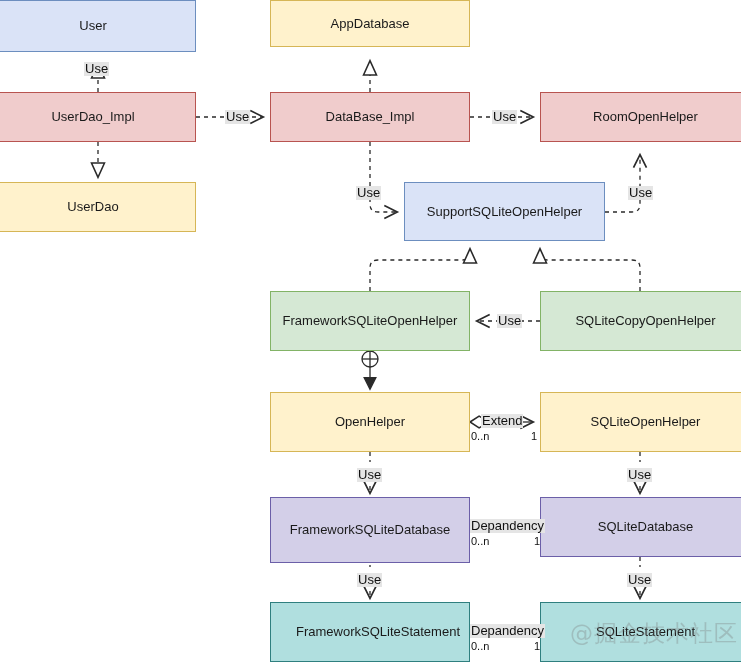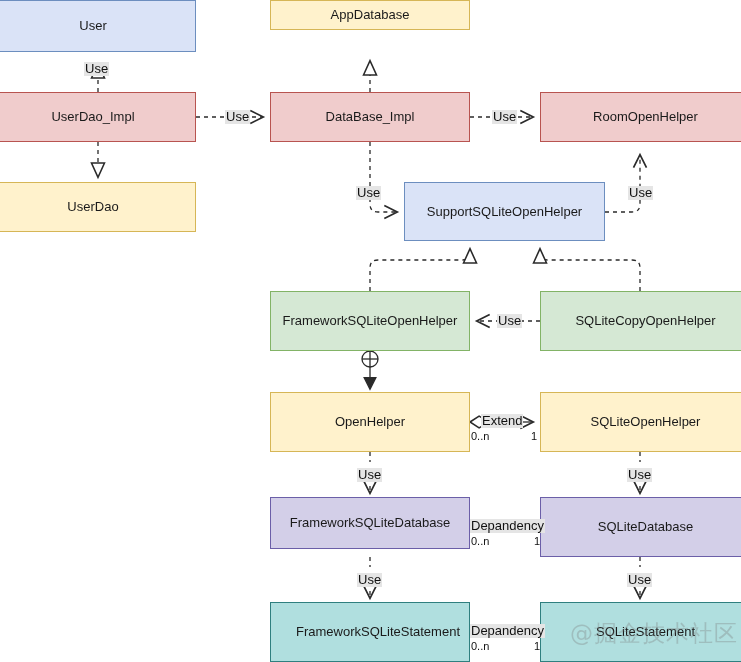--- a/index.html
+++ b/index.html
@@ -146,31 +146,31 @@
       <path d="M640,557 L640,567" stroke-dasharray="4,4"></path>
       <path d="M640,583 L640,597" stroke-dasharray="4,4" marker-end="url(#openArrow)"></path>
 
       <path d="M470,632 L466,632" marker-end="url(#tinyArrow)"></path>
       <path d="M536,632 L540,632" marker-end="url(#tinyArrow)"></path>
     </g>
   </svg>
 
   <div id="nodes-layer">
       <div class="uml-box" style="left: -10px; top: 0px; width: 206px; height: 52px; background: rgb(218, 227, 247); border-color: rgb(108, 142, 191);">User</div>
-      <div class="uml-box" style="left: 270px; top: 0px; width: 200px; height: 30px; background: rgb(255, 242, 204); border-color: rgb(214, 182, 86);">AppDatabase</div>
+      <div class="uml-box" style="left: 270px; top: 0px; width: 200px; height: 47px; background: rgb(255, 242, 204); border-color: rgb(214, 182, 86);">AppDatabase</div>
       <div class="uml-box" style="left: -10px; top: 92px; width: 206px; height: 50px; background: rgb(240, 204, 204); border-color: rgb(184, 84, 80);">UserDao_Impl</div>
       <div class="uml-box" style="left: 270px; top: 92px; width: 200px; height: 50px; background: rgb(240, 204, 204); border-color: rgb(184, 84, 80);">DataBase_Impl</div>
       <div class="uml-box" style="left: 540px; top: 92px; width: 211px; height: 50px; background: rgb(240, 204, 204); border-color: rgb(184, 84, 80);">RoomOpenHelper</div>
       <div class="uml-box" style="left: -10px; top: 182px; width: 206px; height: 50px; background: rgb(255, 242, 204); border-color: rgb(214, 182, 86);">UserDao</div>
       <div class="uml-box" style="left: 404px; top: 182px; width: 201px; height: 59px; background: rgb(218, 227, 247); border-color: rgb(108, 142, 191);">SupportSQLiteOpenHelper</div>
       <div class="uml-box" style="left: 270px; top: 291px; width: 200px; height: 60px; background: rgb(213, 232, 212); border-color: rgb(130, 179, 102);">FrameworkSQLiteOpenHelper</div>
       <div class="uml-box" style="left: 540px; top: 291px; width: 211px; height: 60px; background: rgb(213, 232, 212); border-color: rgb(130, 179, 102);">SQLiteCopyOpenHelper</div>
       <div class="uml-box" style="left: 270px; top: 392px; width: 200px; height: 60px; background: rgb(255, 242, 204); border-color: rgb(214, 182, 86);">OpenHelper</div>
       <div class="uml-box" style="left: 540px; top: 392px; width: 211px; height: 60px; background: rgb(255, 242, 204); border-color: rgb(214, 182, 86);">SQLiteOpenHelper</div>
-      <div class="uml-box" style="left: 270px; top: 497px; width: 200px; height: 52px; background: rgb(211, 207, 232); border-color: rgb(107, 95, 168);">FrameworkSQLiteDatabase</div>
+      <div class="uml-box" style="left: 270px; top: 497px; width: 200px; height: 66px; background: rgb(211, 207, 232); border-color: rgb(107, 95, 168);">FrameworkSQLiteDatabase</div>
       <div class="uml-box" style="left: 540px; top: 497px; width: 211px; height: 60px; background: rgb(211, 207, 232); border-color: rgb(107, 95, 168);">SQLiteDatabase</div>
       <div class="uml-box" style="left: 270px; top: 602px; width: 200px; height: 60px; background: rgb(176, 223, 223); border-color: rgb(47, 127, 127); padding-left: 16px;">FrameworkSQLiteStatement</div>
       <div class="uml-box" style="left: 540px; top: 602px; width: 211px; height: 60px; background: rgb(176, 223, 223); border-color: rgb(47, 127, 127);">SQLiteStatement</div>
     </div>
   <div id="labels-layer">
       <div class="edge-label" style="left: 84px; top: 62px;">Use</div>
       <div class="edge-label" style="left: 225px; top: 110px;">Use</div>
       <div class="edge-label" style="left: 492px; top: 110px;">Use</div>
       <div class="edge-label" style="left: 356px; top: 186px;">Use</div>
       <div class="edge-label" style="left: 628px; top: 186px;">Use</div>

